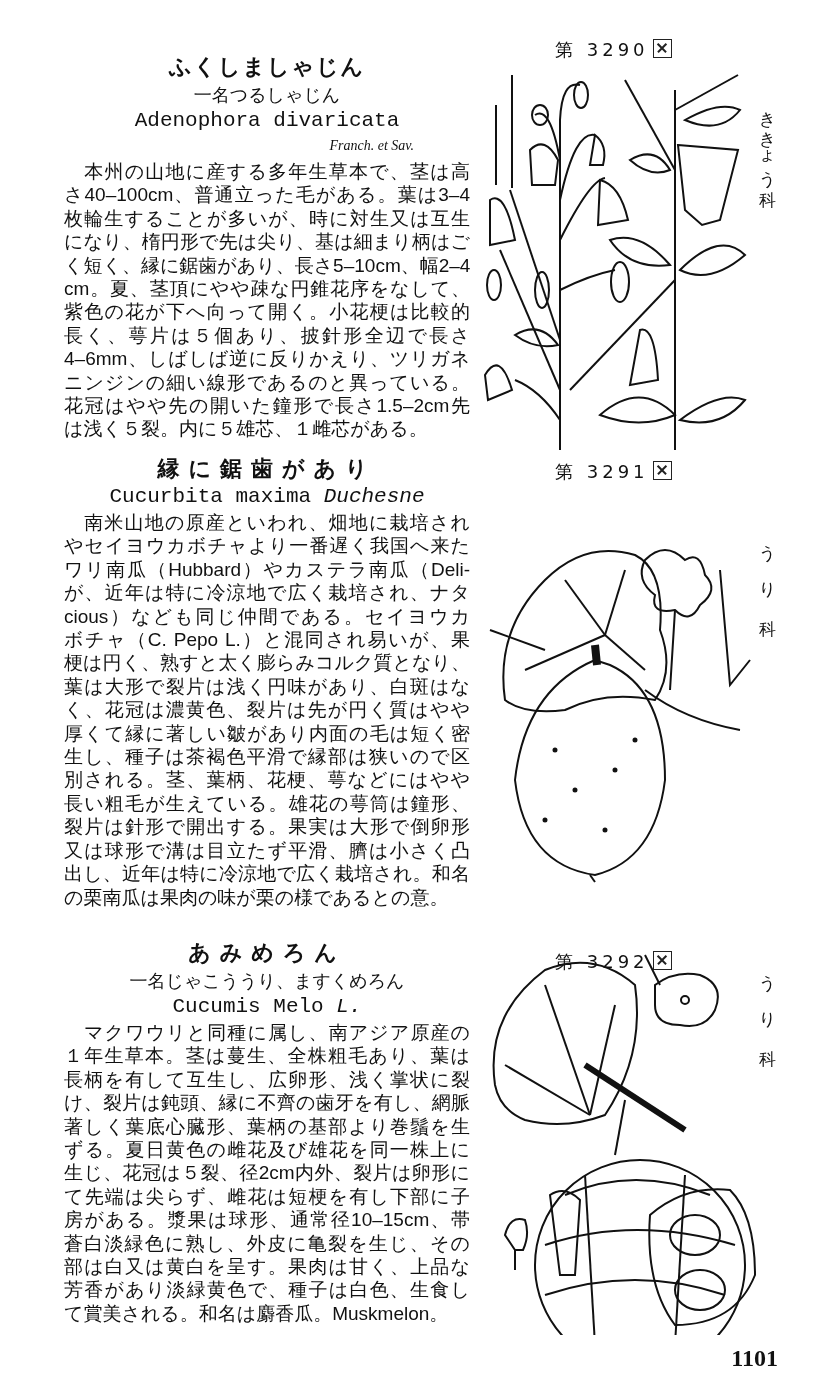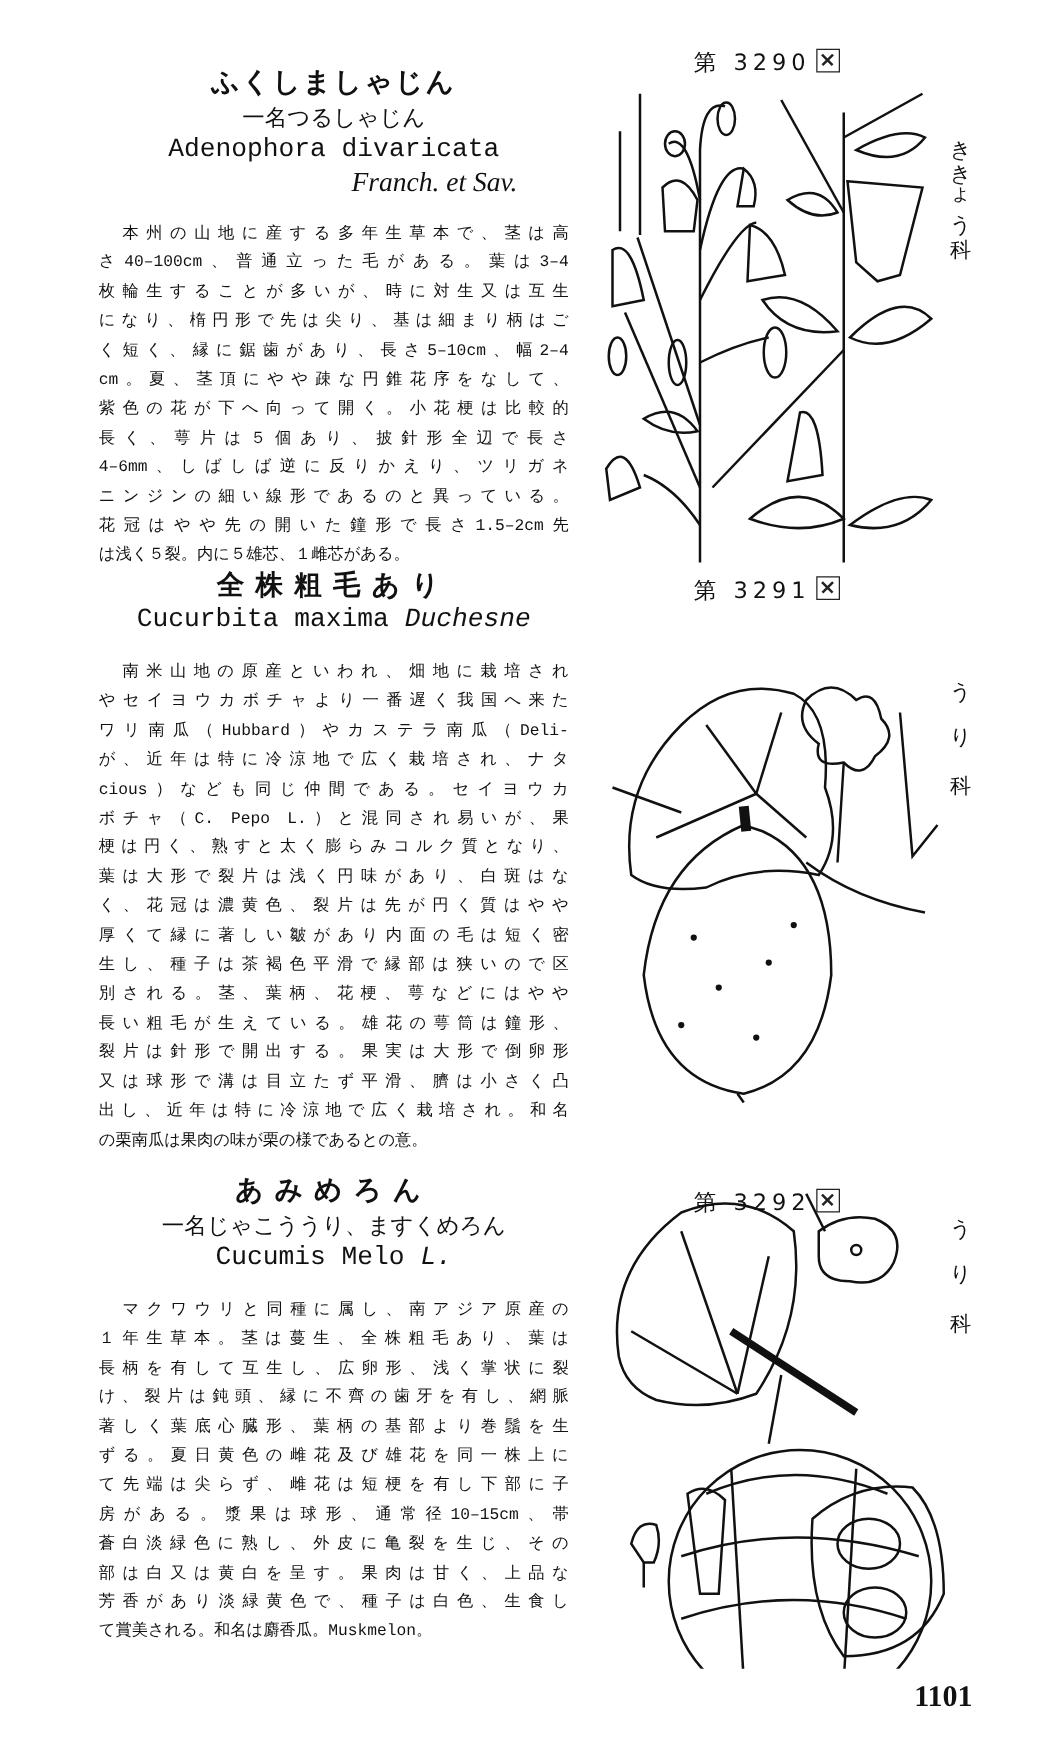--- a/index.html
+++ b/index.html
@@ -4,22 +4,22 @@
 <style>
   html, body { margin: 0; padding: 0; background: #ffffff; }
   body { width: 840px; height: 1400px; position: relative; overflow: hidden; color: #111; font-family: "DejaVu Serif", serif; }
   .left-col { position: absolute; left: 62px; top: 36px; width: 410px; }
   .entry { text-align: center; }
   .jp-title { font-family: "DejaVu Sans", sans-serif; font-weight: bold; font-size: 22px; letter-spacing: 2px; line-height: 30px; margin: 0; }
   .jp-title.spaced { letter-spacing: 9px; }
   .alt-name { font-family: "DejaVu Sans", sans-serif; font-size: 18px; line-height: 26px; margin: 0; }
   .sci { font-family: Liberation Mono, monospace; font-size: 21px; line-height: 25px; margin: 0; }
   .sci i { font-style: italic; }
-  .author { font-family: "Liberation Serif", serif; font-style: italic; font-size: 22px; line-height: 25px; text-align: right; padding-right: 58px; margin: 0; }
-  .body-text { font-family: Liberation Mono, monospace; font-size: 13px; line-height: 23.4px; text-align: justify; text-justify: inter-character; margin: 17px; }
+  .author { font-family: "Liberation Serif", serif; font-style: italic; font-size: 14px; line-height: 25px; text-align: right; padding-right: 58px; margin: 0; }
+  .body-text { font-family: Liberation Sans, sans-serif; font-size: 19px; line-height: 23.4px; text-align: justify; text-justify: inter-character; margin: 2px; }
   .body-text .ln { display: block; white-space: nowrap; overflow: hidden; text-align-last: justify; }
   .body-text .ln.last { text-align-last: left; }
   .entry-1 { position: absolute; top: 16px; left: 0; width: 410px; }
   .entry-2 { position: absolute; top: 418px; left: 0; width: 410px; }
   .entry-3 { position: absolute; top: 902px; left: 0; width: 410px; }
   .fig-label { position: absolute; font-family: "DejaVu Sans", sans-serif; font-size: 18px; letter-spacing: 4px; }
   .fig-label .box { display: inline-block; width: 17px; height: 17px; border: 1.5px solid #222; vertical-align: -2px; margin-left: 4px; position: relative; }
   .fig-label .box::before, .fig-label .box::after { content: ""; position: absolute; left: 2px; top: 7px; width: 12px; height: 1.5px; background: #222; transform: rotate(45deg); }
   .fig-label .box::after { transform: rotate(-45deg); }
   .family { position: absolute; font-family: "DejaVu Sans", sans-serif; font-size: 17px; writing-mode: vertical-rl; line-height: 20px; }
@@ -47,21 +47,21 @@
       <span class="ln">紫色の花が下へ向って開く。小花梗は比較的</span>
       <span class="ln">長く、萼片は５個あり、披針形全辺で長さ</span>
       <span class="ln">4–6mm、しばしば逆に反りかえり、ツリガネ</span>
       <span class="ln">ニンジンの細い線形であるのと異っている。</span>
       <span class="ln">花冠はやや先の開いた鐘形で長さ1.5–2cm先</span>
       <span class="ln last">は浅く５裂。内に５雄芯、１雌芯がある。</span>
     </div>
   </div>
 
   <div class="entry entry-2">
-    <p class="jp-title spaced">全株粗毛あり</p>
+    <p class="jp-title spaced">縁に鋸歯があり</p>
     <p class="sci"><span>Cucurbita maxima</span> <i>Duchesne</i></p>
     <div class="body-text">
       <span class="ln">　南米山地の原産といわれ、畑地に栽培され</span>
       <span class="ln">やセイヨウカボチャより一番遅く我国へ来た</span>
       <span class="ln">ワリ南瓜（Hubbard）やカステラ南瓜（Deli-</span>
       <span class="ln">が、近年は特に冷涼地で広く栽培され、ナタ</span>
       <span class="ln">cious）なども同じ仲間である。セイヨウカ</span>
       <span class="ln">ボチャ（C. Pepo L.）と混同され易いが、果</span>
       <span class="ln">梗は円く、熟すと太く膨らみコルク質となり、</span>
       <span class="ln">葉は大形で裂片は浅く円味があり、白斑はな</span>
@@ -81,20 +81,21 @@
     <p class="jp-title spaced">あみめろん</p>
     <p class="alt-name">一名じゃこううり、ますくめろん</p>
     <p class="sci"><span>Cucumis Melo</span> <i>L.</i></p>
     <div class="body-text">
       <span class="ln">　マクワウリと同種に属し、南アジア原産の</span>
       <span class="ln">１年生草本。茎は蔓生、全株粗毛あり、葉は</span>
       <span class="ln">長柄を有して互生し、広卵形、浅く掌状に裂</span>
       <span class="ln">け、裂片は鈍頭、縁に不齊の歯牙を有し、網脈</span>
       <span class="ln">著しく葉底心臓形、葉柄の基部より巻鬚を生</span>
       <span class="ln">ずる。夏日黄色の雌花及び雄花を同一株上に</span>
+      <span class="ln">生じ、花冠は５裂、径2cm内外、裂片は卵形に</span>
       <span class="ln">て先端は尖らず、雌花は短梗を有し下部に子</span>
       <span class="ln">房がある。漿果は球形、通常径10–15cm、帯</span>
       <span class="ln">蒼白淡緑色に熟し、外皮に亀裂を生じ、その</span>
       <span class="ln">部は白又は黄白を呈す。果肉は甘く、上品な</span>
       <span class="ln">芳香があり淡緑黄色で、種子は白色、生食し</span>
       <span class="ln last">て賞美される。和名は麝香瓜。Muskmelon。</span>
     </div>
   </div>
 </div>
 

